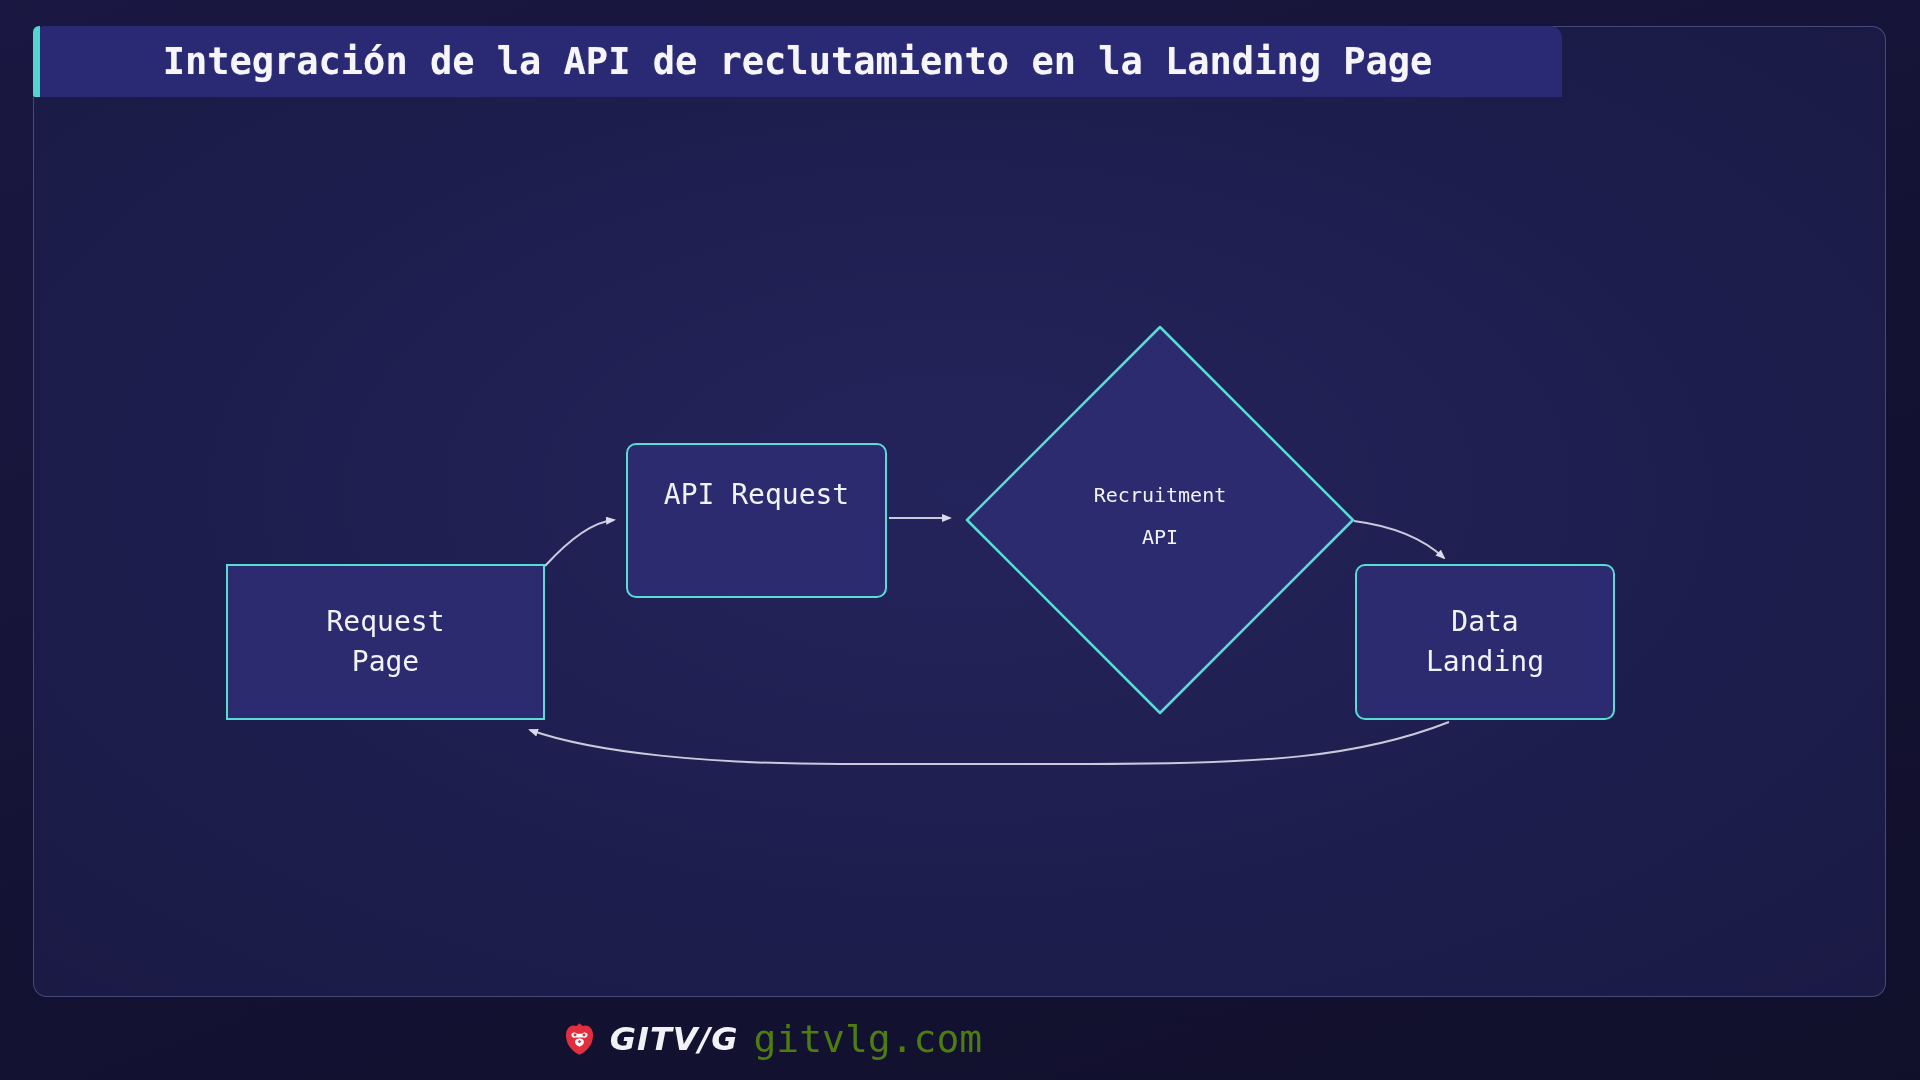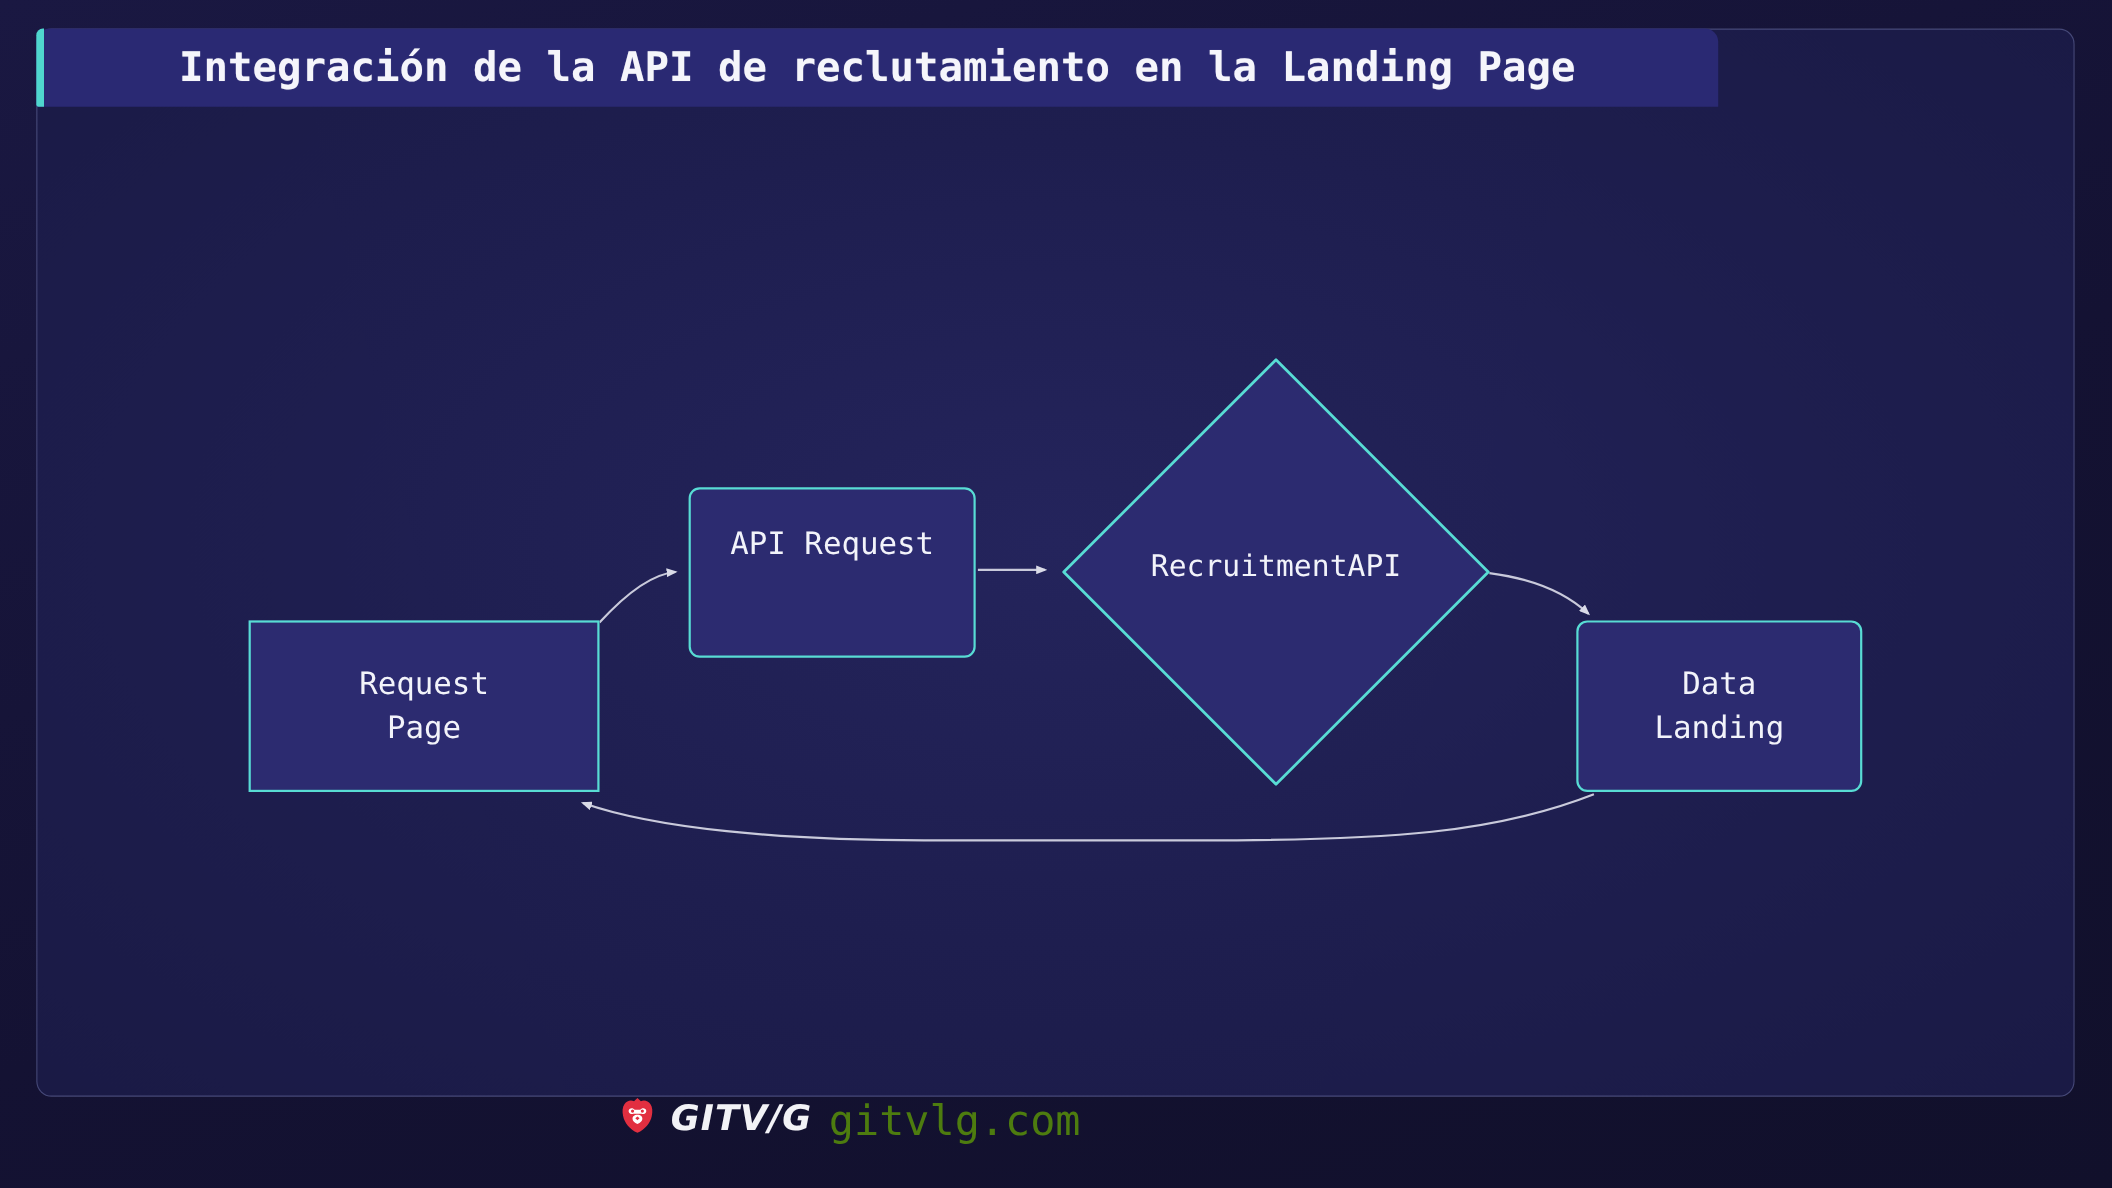--- a/index.html
+++ b/index.html
@@ -49,29 +49,29 @@
     display:flex;flex-direction:column;align-items:center;justify-content:center;
     color:#f2f3fa;font-size:28px;line-height:40px;text-align:center;
     font-family:"DejaVu Sans Mono","Liberation Mono",monospace;
   }
   .node.rounded{border-radius:10px;}
   .node.sharp{border-radius:0;}
   #node-api-request{padding-bottom:52px;}
 
   .diamond-label{
     position:absolute;left:1010px;top:466px;width:300px;height:100px;
-    display:flex;align-items:center;justify-content:center;
-    color:#f2f3fa;font-size:27px;line-height:42px;text-align:center;
+    display:flex;flex-direction:column;align-items:center;justify-content:center;
+    color:#f2f3fa;font-size:20px;line-height:42px;text-align:center;
     font-family:"DejaVu Sans Mono","Liberation Mono",monospace;
   }
 
   
   .footer{
     position:absolute;left:0;top:997px;width:1546px;height:83px;
-    display:flex;align-items:flex-start;justify-content:center;gap:15px;
+    display:flex;align-items:center;justify-content:center;gap:15px;
   }
   .brand{
     color:#f2f2f6;font-weight:bold;font-style:italic;font-size:32px;
     font-family:"DejaVu Sans","Liberation Sans",sans-serif;
     letter-spacing:1px;
   }
   .domain{
     color:#4d7c0f;font-size:38px;
     font-family:"DejaVu Sans Mono","Liberation Mono",monospace;
   }
@@ -114,21 +114,21 @@
 
   <div class="node rounded" id="node-api-request" style="left:626px;top:443px;width:261px;height:155px;">
     <span>API Request</span>
   </div>
 
   <div class="diamond-label">
     <span>Recruitment</span>
     <span>API</span>
   </div>
 
-  <div class="node rounded" id="node-data-response" style="left:1433px;top:564px;width:260px;height:156px;">
+  <div class="node rounded" id="node-data-response" style="left:1355px;top:564px;width:260px;height:156px;">
     <span>Data</span>
     <span>Landing</span>
   </div>
 
   <div class="footer">
     <svg class="lion" viewBox="0 0 32 35">
       <path fill="#e22f40" d="M16,1.2 L19.2,4.2 C22.4,2.8 26,3.8 28.1,6.8 C30.2,9.8 30.4,13.6 29.4,18.2 C28.2,24.4 23.2,30.4 16,33.8 C8.8,30.4 3.8,24.4 2.6,18.2 C1.6,13.6 1.8,9.8 3.9,6.8 C6,3.8 9.6,2.8 12.8,4.2 Z"></path>
       <path fill="#ffffff" d="M8.6,11.4 C10.2,10.2 12.4,10.8 13.4,12.2 L16,12.2 L18.6,12.2 C19.6,10.8 21.8,10.2 23.4,11.4 C24.4,12.2 24.6,13.8 23.8,15 C23,16.2 21.2,16.6 20,16 L16,16 L12,16 C10.8,16.6 9,16.2 8.2,15 C7.4,13.8 7.6,12.2 8.6,11.4 Z"></path>
       <circle fill="#e22f40" cx="11.4" cy="13.4" r="1.5"></circle>
       <circle fill="#e22f40" cx="20.6" cy="13.4" r="1.5"></circle>

